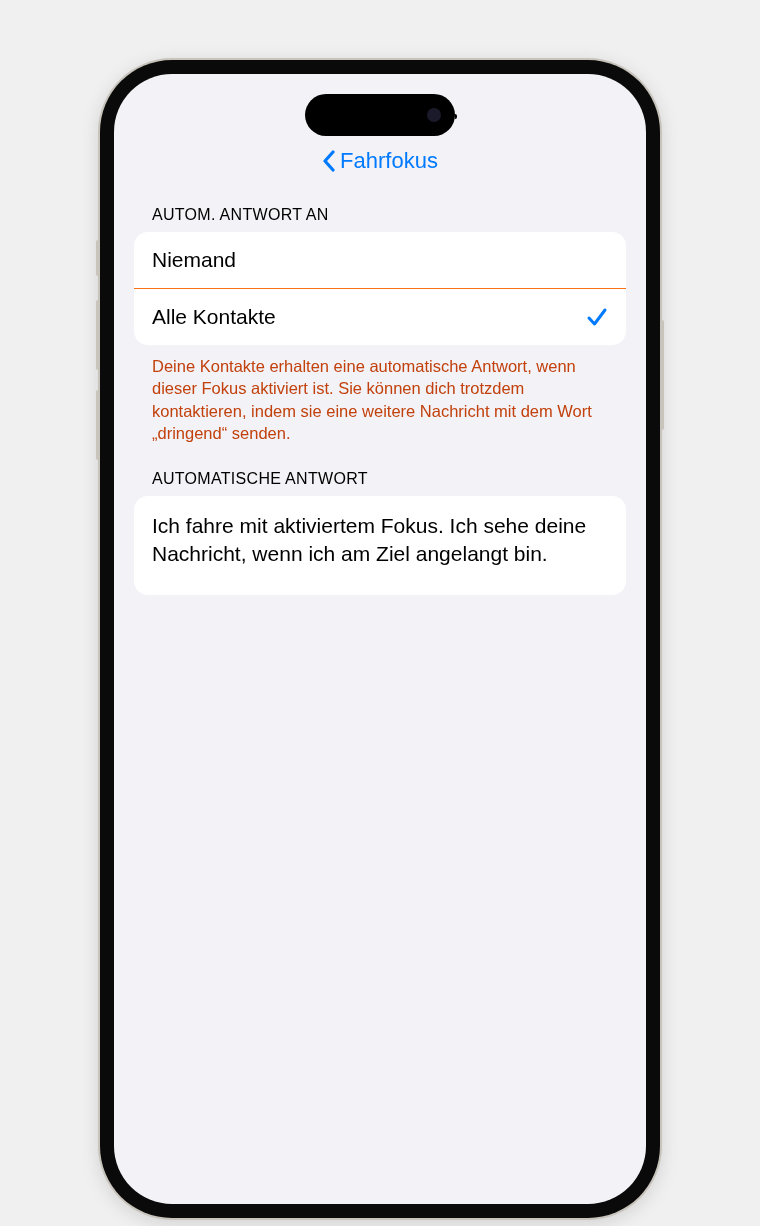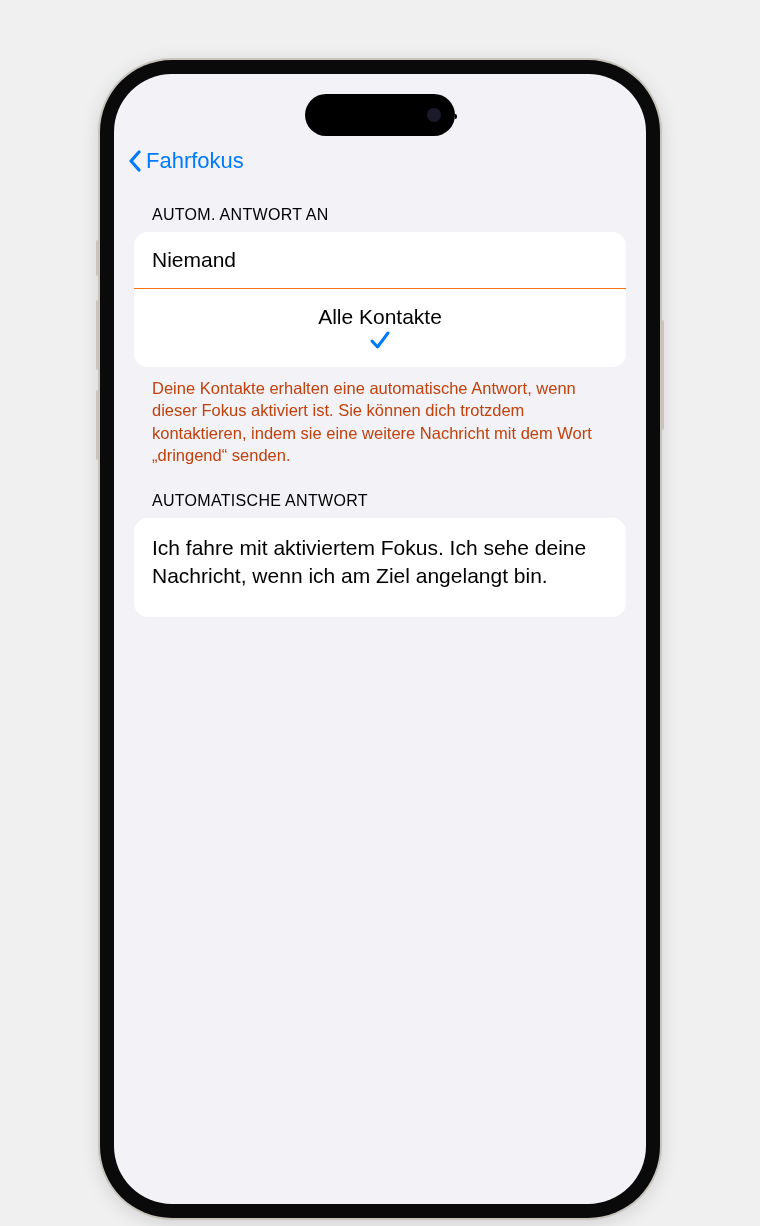--- a/index.html
+++ b/index.html
@@ -76,20 +76,21 @@
   .signal-bars span:nth-child(3){height:12px}
   .signal-bars span:nth-child(4){height:15px}
   .wifi-icon { width: 20px; height: 16px; }
   .battery { width: 30px; height: 15px; border: 1.5px solid #000; border-radius: 4px; position: relative; padding: 1.5px; }
   .battery::after { content:''; position:absolute; right:-4px; top:4px; width:2px; height:5px; background:#000; border-radius:0 2px 2px 0;}
   .battery-fill { background:#000; height:100%; width:100%; border-radius:2px; }
   .nav-bar {
     display: flex;
     align-items: center;
     padding: 14px 14px 10px 14px;
+    justify-content: center;
   }
   .back-btn {
     display: flex;
     align-items: center;
     color: #007aff;
     font-size: 22px;
     gap: 4px;
   }
   .chevron-left { width: 14px; height: 22px; }
   .content { padding: 0 20px; }
@@ -107,21 +108,21 @@
   }
   .list-row {
     display: flex;
     align-items: center;
     justify-content: space-between;
     padding: 16px 18px;
     font-size: 21px;
     color: #000;
     border-bottom: 1px solid #f97316;
   }
-  .list-row:last-child { border-bottom: none; flex-direction: column; }
+  .list-row:last-child { border-bottom: none; }
   .check-icon { width: 22px; height: 22px; }
   .section-footer {
     color: #c2410c;
     font-size: 16.5px;
     line-height: 1.35;
     padding: 10px 18px 4px 18px;
   }
   .text-block {
     background: #fff;
     border-radius: 14px;

